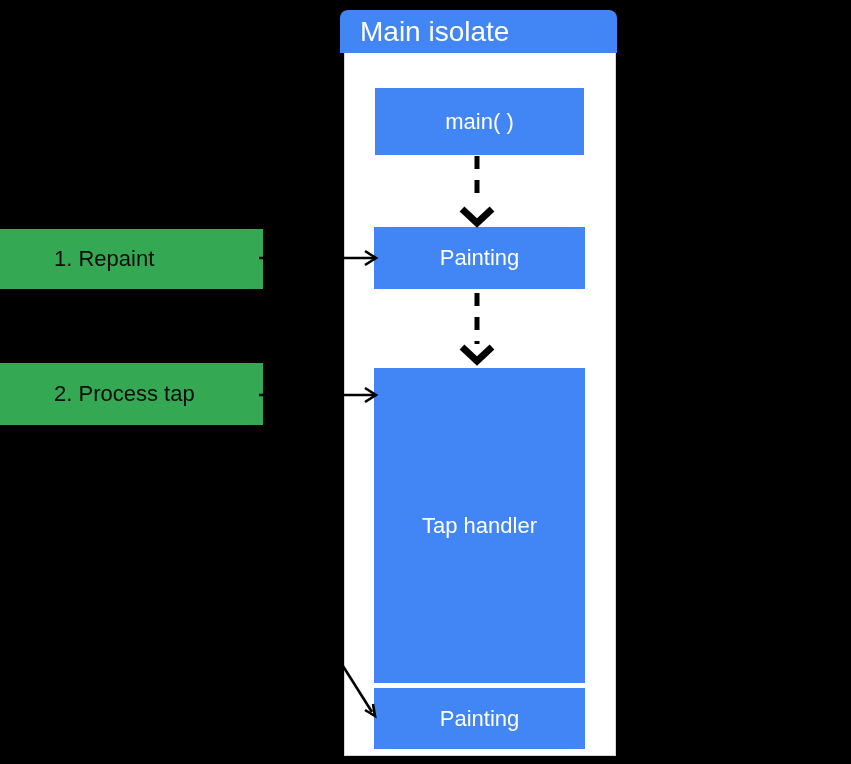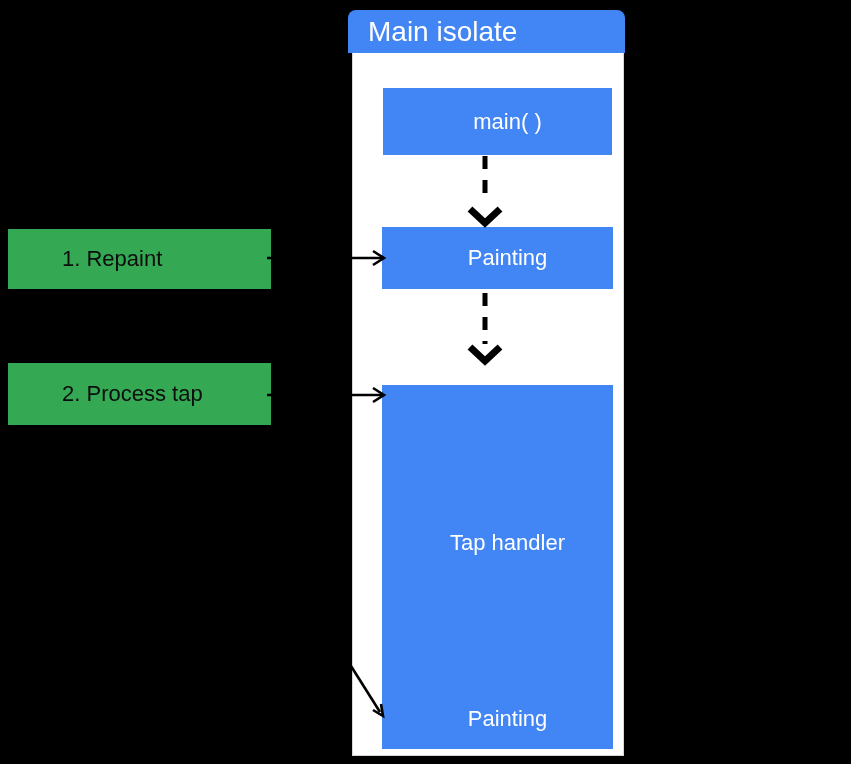--- a/index.html
+++ b/index.html
@@ -3,21 +3,20 @@
 <meta charset="utf-8">
 <style>
   html, body { margin: 0; padding: 0; background: #000; }
   .stage {
     position: relative;
     width: 685px;
     height: 764px;
     background: var(--background, #000000);
     overflow: hidden;
     font-family: "Liberation Sans", sans-serif;
-    margin-left: 8px;
   }
   .panel-header {
     position: absolute;
     left: 340px; top: 10px;
     width: 277px; height: 43px;
     background: var(--blue, #4285f4);
     border-radius: 8px 8px 0 0;
     z-index: 1;
     color: var(--box_text, #ffffff);
     font-size: 28px;
@@ -40,25 +39,24 @@
   .bluebox {
     position: absolute;
     background: var(--blue, #4285f4);
     color: var(--box_text, #ffffff);
     font-size: 22px;
     display: flex;
     align-items: center;
     justify-content: center;
     z-index: 2;
     white-space: nowrap;
-    padding-left: 20px;
   }
   .box-main        { left: 375px; top: 88px;  width: 209px; height: 67px; }
   .box-painting-1  { left: 374px; top: 227px; width: 211px; height: 62px; }
-  .box-tap-handler { left: 374px; top: 385px; width: 211px; height: 315px; }
+  .box-tap-handler { left: 374px; top: 368px; width: 211px; height: 315px; }
   .box-painting-2  { left: 374px; top: 688px; width: 211px; height: 61px; }
   .greenbox {
     position: absolute;
     left: 0;
     width: 263px;
     background: var(--green, #34a853);
     color: var(--label_text, #0d0d0d);
     font-size: 22px;
     display: flex;
     align-items: center;

